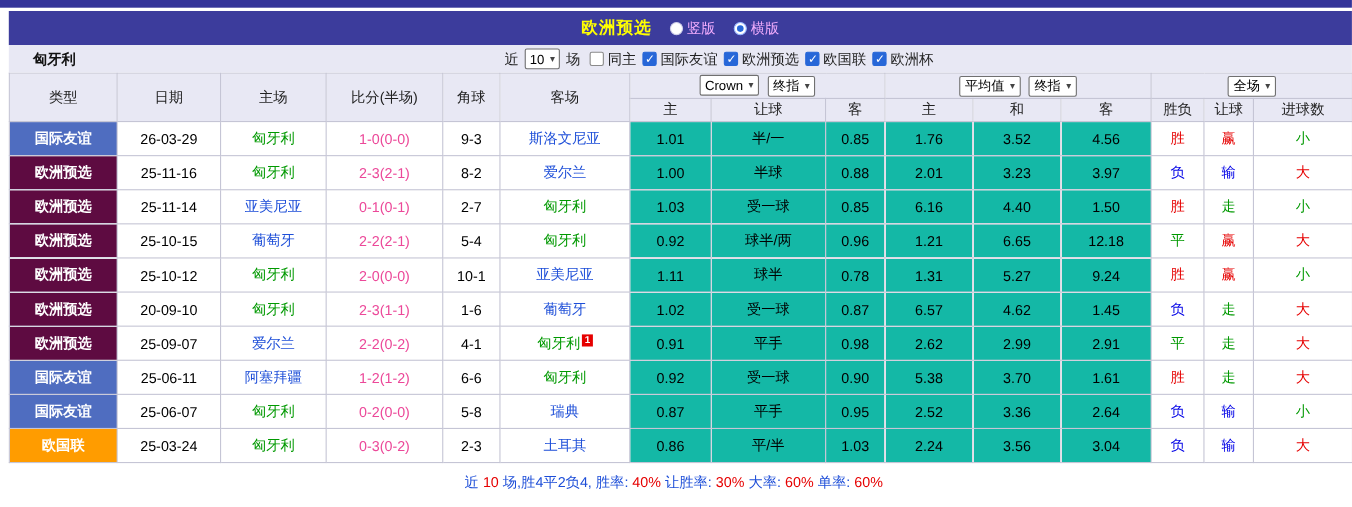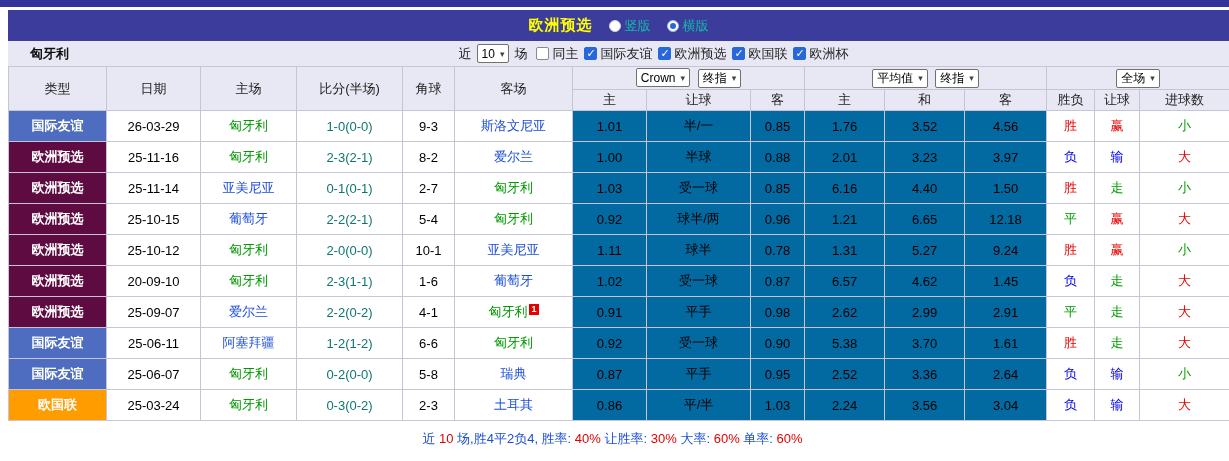--- a/index.html
+++ b/index.html
@@ -20,21 +20,21 @@
     margin-top: 3px;
     height: 31px;
     background: #3c3c9c;
     display: flex;
     align-items: center;
     justify-content: center;
     gap: 16px;
   }
   .panel-title { color: #ffff00; font-weight: bold; font-size: 15px; letter-spacing: 1px; }
   .radio-item { display: inline-flex; align-items: center; cursor: pointer; }
-  .radio-item .r-label { color: #14b8a6; font-size: 13px; }
+  .radio-item .r-label { color: #f0abfc; font-size: 13px; }
   .radio {
     display: inline-block; width: 12px; height: 12px; border-radius: 50%;
     background: #fff; border: 1px solid #cfcfe8; position: relative; margin-right: 4px;
   }
   .radio[data-checked="true"] { border-color: #9ab8ff; }
   .radio[data-checked="true"]::after {
     content: ""; position: absolute; left: 2px; top: 2px;
     width: 6px; height: 6px; border-radius: 50%; background: #2767d8;
   }
 
@@ -71,26 +71,26 @@
 
   
   table { border-collapse: collapse; table-layout: fixed; width: 1221px; }
   th, td {
     border: 1px solid #c5c5d5; text-align: center; padding: 0;
     overflow: hidden; white-space: nowrap;
   }
   thead th { background: #e8e8f4; font-weight: normal; color: #222; height: 21px; font-size: 13px; }
   thead tr.hrow1 th { height: 23px; }
   tbody td { height: 31px; background: #fff; }
-  td.warm { background: #0369a1; }
+  td.warm { background: #14b8a6; }
   .type-cell { color: #fff; font-weight: bold; }
   .type-cell[data-type="friendly"]  { background: #4f6dc0; }
   .type-cell[data-type="qualifier"] { background: #5e0b41; }
   .type-cell[data-type="nations"]   { background: #ff9c00; }
-  .score-cell { color: #0f766e; }
+  .score-cell { color: #ec4899; }
   [data-color="red"]   { color: #e60000; }
   [data-color="blue"]  { color: #0000e6; }
   [data-color="green"] { color: #009900; }
   [data-color="black"] { color: #1d4ed8; }
   .redcard {
     background: #e60000; color: #fff; font-size: 9px; font-weight: bold;
     display: inline-block; line-height: 11px; padding: 0 2px; margin-left: 2px;
     vertical-align: 4px;
   }
   .redcard:empty { display: none; }

